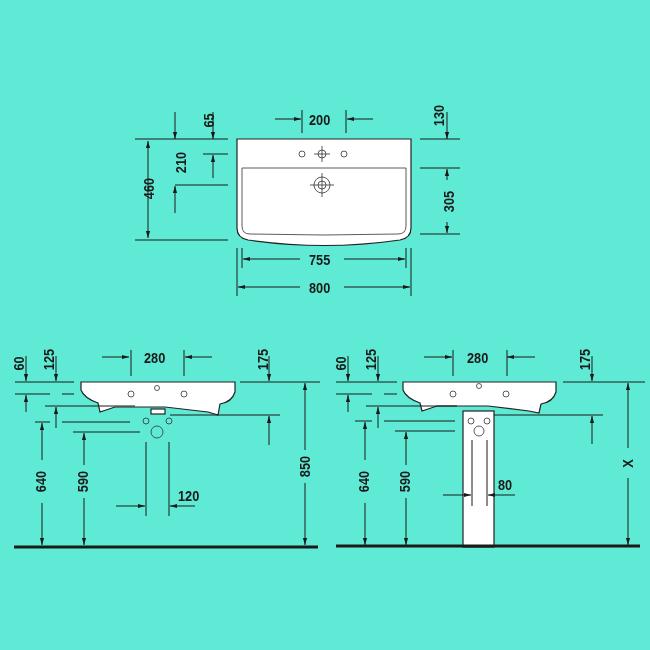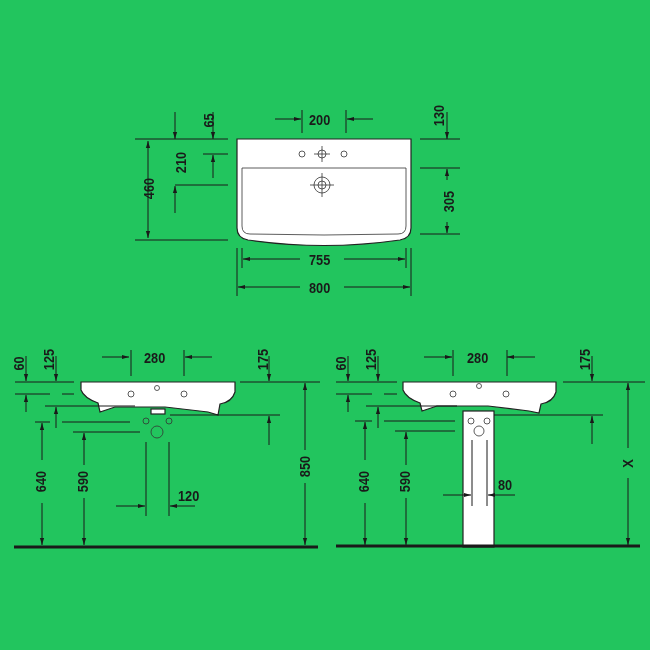--- a/index.html
+++ b/index.html
@@ -1,16 +1,16 @@
 <!DOCTYPE html>
 <html><head>
 <meta charset="utf-8">
 <style>
   html, body { margin:0; padding:0; background:#ffffff; }
-  #canvas { position:relative; width:650px; height:650px; background:#22c55e; overflow:hidden; }
+  #canvas { position:relative; width:650px; height:650px; background:#5eead4; overflow:hidden; }
   svg { position:absolute; left:0; top:0; }
   .ln { stroke:#1a1a1a; stroke-width:1; fill:none; }
   .thin { stroke:#333; stroke-width:0.8; fill:none; }
   .shape { stroke:#222; stroke-width:1.2; fill:#fff; }
   .ground { stroke:#1a1a1a; stroke-width:3; }
   .lbl { position:absolute; font-family:"Liberation Sans", sans-serif; font-weight:bold; font-size:15px; color:#1a1a1a; line-height:1; white-space:nowrap; transform:scaleX(0.85); transform-origin:left top; }
   .v { transform-origin:center center; }
 </style>
 </head>
 <body>

